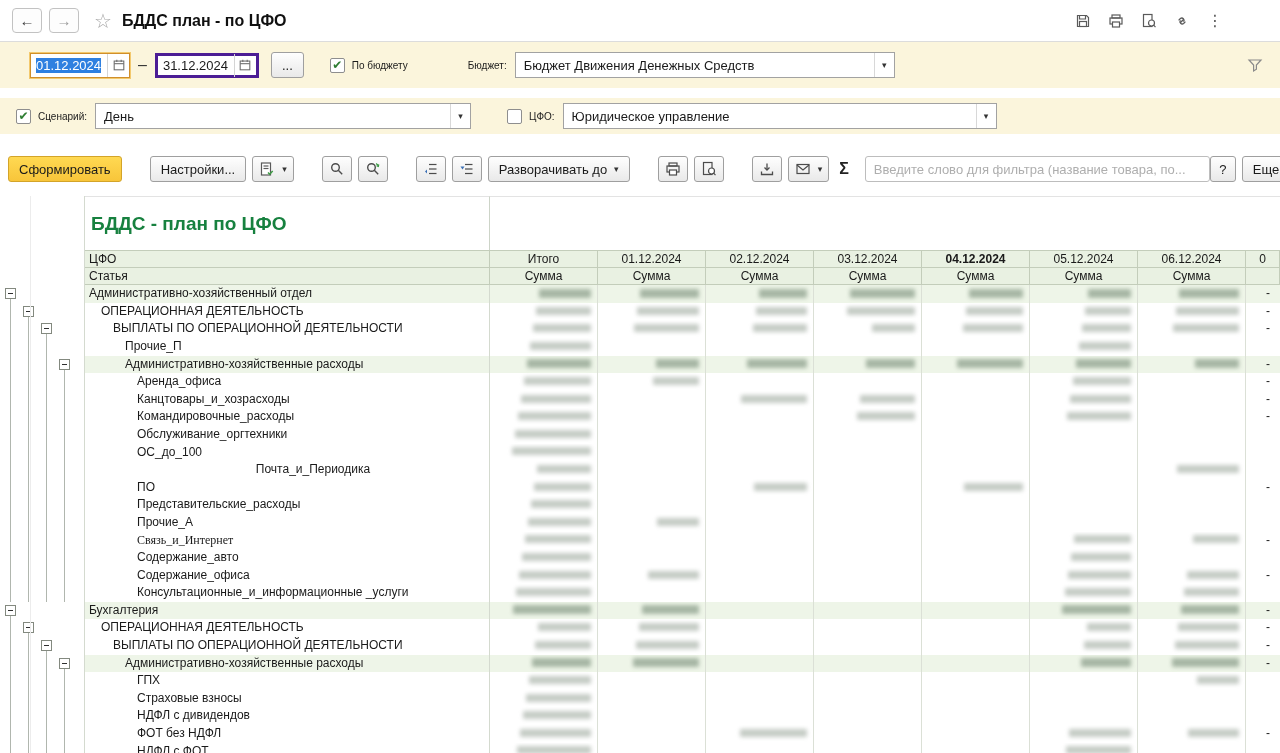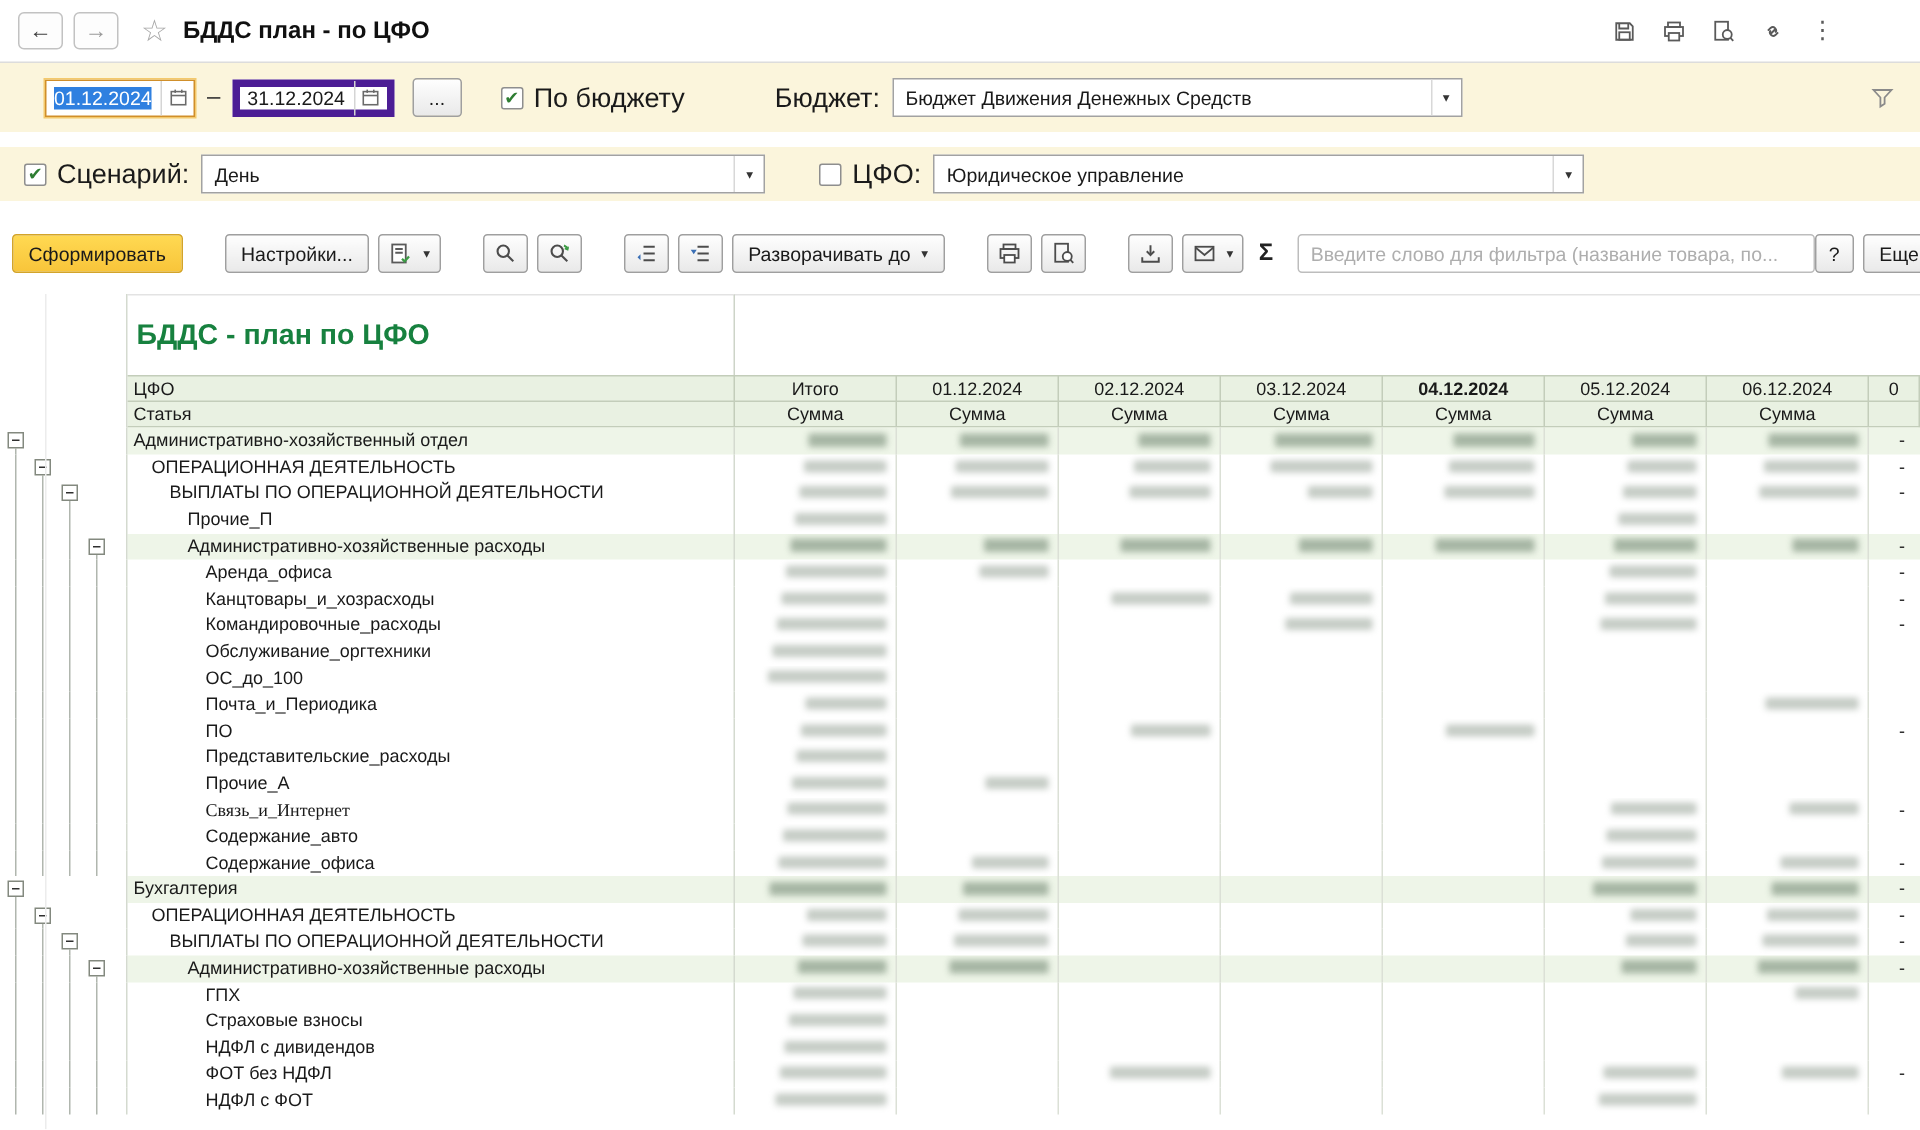--- a/index.html
+++ b/index.html
@@ -13,32 +13,32 @@
   .star{font-size:20px;color:#a8a8a8;margin:0 10px 0 8px}
   .wintitle{font-size:16px;font-weight:bold;color:#101010;white-space:nowrap}
   .top-icons{margin-left:auto;display:flex;align-items:center;gap:17px;margin-right:45px;color:#5a5a5a}
   .tib{display:flex;align-items:center;justify-content:center;cursor:pointer}
   .dots{font-size:16px;color:#5a5a5a;line-height:1}
 
   
   .fband{position:absolute;left:0;right:0;background:var(--panel-yellow,#fbf5dc);display:flex;align-items:center}
   .f1{top:42px;height:46px;padding:0 10px 0 30px}
   .f2{top:98px;height:36px;padding:0 10px 0 16px}
-  .datebox{display:flex;align-items:center;background:#fff;border:5px solid #4c1d95;height:25px;flex:none}
+  .datebox{display:flex;align-items:center;background:#fff;border:3px solid #4c1d95;height:25px;flex:none}
   .datebox.focus{border:1px solid #d08f2b;outline:1px solid #f3c96d}
   .dtext{padding:0 5px;font-size:13px;width:76px;white-space:nowrap}
   .dtext .sel{background:var(--sel-blue,#2f80e0);color:#fff}
   .cal{width:22px;height:23px;border-left:1px solid #d5d5d5;display:flex;align-items:center;justify-content:center}
   .rngdash{margin:0 8px;color:#333}
   .btn{height:26px;border:1px solid #9f9f9f;border-radius:3px;background:linear-gradient(#fefefe,#e9e9e9);font-size:13px;padding:0 10px;display:inline-flex;align-items:center;gap:5px;color:#1a1a1a;white-space:nowrap;flex:none;cursor:pointer;font-family:inherit}
   .btn.yellow{background:linear-gradient(var(--gen-yellow,#ffd952),#f8c53a);border-color:#d3a429}
   .btn.iconb{padding:0 6px}
   .gapL{margin-left:28px}
   .chk{width:15px;height:15px;border:1px solid #8e8e8e;border-radius:2px;background:#fff;display:inline-flex;align-items:center;justify-content:center;font-size:12px;line-height:1;color:var(--check-green,#2e7d32);flex:none;cursor:pointer}
-  .flabel{font-size:18px;margin-left:7px;white-space:nowrap}
+  .flabel{font-size:10px;margin-left:7px;white-space:nowrap}
   .combo{height:26px;background:#fff;border:1px solid #a2a2a2;display:flex;align-items:center;font-size:13px;flex:none;cursor:pointer}
   .ctext{padding:0 8px;flex:1;white-space:nowrap;overflow:hidden}
   .carrow{width:20px;align-self:stretch;display:flex;align-items:center;justify-content:center;border-left:1px solid #d8d8d8;font-size:9px;color:#333}
   .w-budget{width:380px;margin-left:8px}
   .w-scen{width:376px;margin-left:8px}
   .w-cfo{width:434px;margin-left:8px}
   .ml26{margin-left:26px}.ml60{margin-left:60px}.ml36{margin-left:36px}.ml12{margin-left:12px}
   .funnel{margin-left:auto;margin-right:6px;display:flex;align-items:center;cursor:pointer}
 
   
@@ -456,21 +456,21 @@
         <div class="val"></div>
         <div class="part"></div>
       </div>
       <div class="rrow">
         <div class="gut">
           <i class="gl" style="left: 10px;"></i>
           <i class="gl" style="left: 28px;"></i>
           <i class="gl" style="left: 46px;"></i>
           <i class="gl" style="left: 64px;"></i>
         </div>
-        <div class="lab" style="padding-left: 52px;">Почта_и_Периодика</div>
+        <div class="lab" style="padding-left: 52px; text-align: center;">Почта_и_Периодика</div>
         <div class="val"><span class="bv" style="width: 54px;"></span></div>
         <div class="val"></div>
         <div class="val"></div>
         <div class="val"></div>
         <div class="val"></div>
         <div class="val"></div>
         <div class="val"><span class="bv" style="width: 62px;"></span></div>
         <div class="part"></div>
       </div>
       <div class="rrow">
@@ -568,20 +568,37 @@
         <div class="lab" style="padding-left: 52px;">Содержание_офиса</div>
         <div class="val"><span class="bv" style="width: 72px;"></span></div>
         <div class="val"><span class="bv" style="width: 51px;"></span></div>
         <div class="val"></div>
         <div class="val"></div>
         <div class="val"></div>
         <div class="val"><span class="bv" style="width: 63px;"></span></div>
         <div class="val"><span class="bv" style="width: 52px;"></span></div>
         <div class="part">-</div>
       </div>
+      <div class="rrow">
+        <div class="gut">
+          <i class="gl" style="left: 10px;"></i>
+          <i class="gl" style="left: 28px;"></i>
+          <i class="gl" style="left: 46px;"></i>
+          <i class="gl" style="left: 64px;"></i>
+        </div>
+        <div class="lab" style="padding-left: 52px;">Консультационные_и_информационные _услуги</div>
+        <div class="val"><span class="bv" style="width: 75px;"></span></div>
+        <div class="val"></div>
+        <div class="val"></div>
+        <div class="val"></div>
+        <div class="val"></div>
+        <div class="val"><span class="bv" style="width: 66px;"></span></div>
+        <div class="val"><span class="bv" style="width: 55px;"></span></div>
+        <div class="part"></div>
+      </div>
       <div class="rrow g">
         <div class="gut">
           <i class="gl half" style="left: 10px;"></i>
           <b class="exp" style="left: 5px;"></b>
         </div>
         <div class="lab" style="padding-left: 4px;">Бухгалтерия</div>
         <div class="val"><span class="bv bg" style="width: 78px;"></span></div>
         <div class="val"><span class="bv bg" style="width: 57px;"></span></div>
         <div class="val"></div>
         <div class="val"></div>

